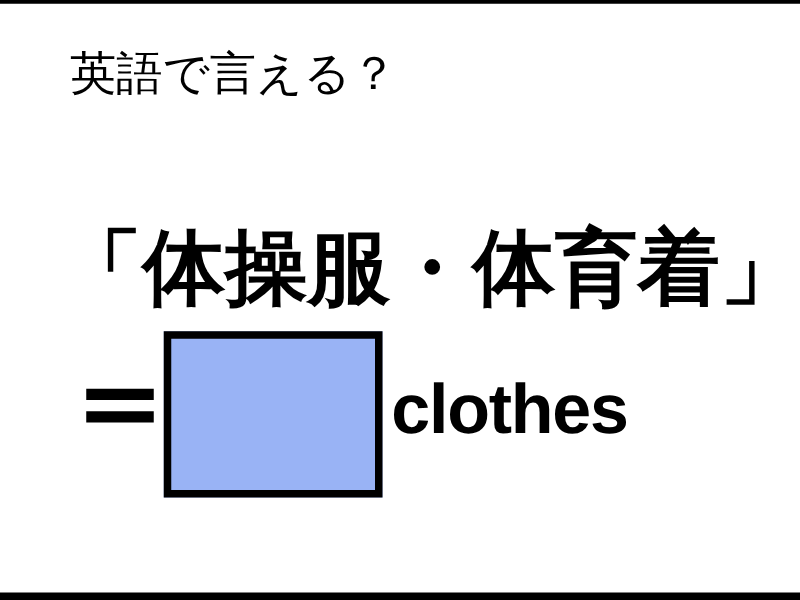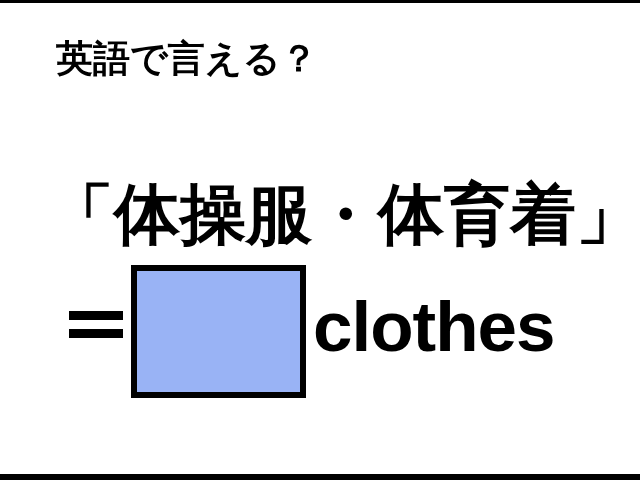--- a/index.html
+++ b/index.html
@@ -6,40 +6,40 @@
     body {
       width: 640px; height: 480px; position: relative; overflow: hidden;
       background: #ffffff;
       font-family: "DejaVu Sans", "Liberation Sans", sans-serif;
       color: #000;
     }
     .bar-top { position: absolute; left: 0; top: 0; width: 640px; height: 3px; background: #000; }
     .bar-bottom { position: absolute; left: 0; top: 474px; width: 640px; height: 6px; background: #000; }
     .subtitle {
       position: absolute; left: 56px; top: 36px;
-      font-size: 37px; font-weight: bold; letter-spacing: 0px; line-height: 46px;
+      font-size: 37px; font-weight: normal; letter-spacing: 0px; line-height: 46px;
       white-space: nowrap;
     }
     .term {
       position: absolute; left: 48px; top: 172px;
       font-size: 66px; font-weight: bold; line-height: 86px; white-space: nowrap;
       letter-spacing: 0px;
     }
     .equals { position: absolute; left: 69px; top: 311px; width: 54px; height: 27px; }
     .equals .l1, .equals .l2 { position: absolute; left: 0; width: 54px; height: 9px; background: #000; }
     .equals .l1 { top: 0; }
     .equals .l2 { top: 18px; }
     .answer-box {
       position: absolute; left: 131px; top: 265px; width: 163px; height: 121px;
       border: 6px solid #000; background: #99b3f5;
     }
     .word {
       position: absolute; left: 313px; top: 282px;
       font-family: "Liberation Sans", sans-serif;
-      font-size: 71px; font-weight: bold; line-height: 90px; white-space: nowrap;
+      font-size: 56px; font-weight: bold; line-height: 90px; white-space: nowrap;
       letter-spacing: -1px;
     }
   </style>
 </head>
 <body>
 
 <div class="bar-top"></div>
 
 <div class="subtitle">英語で言える？</div>
 

